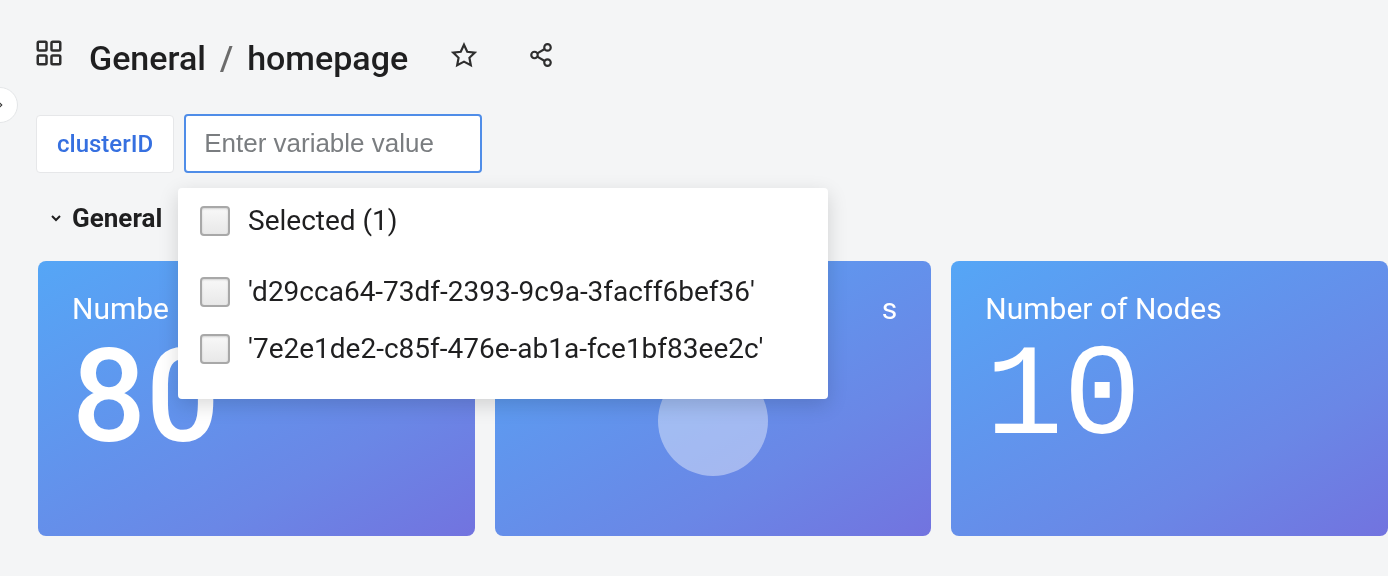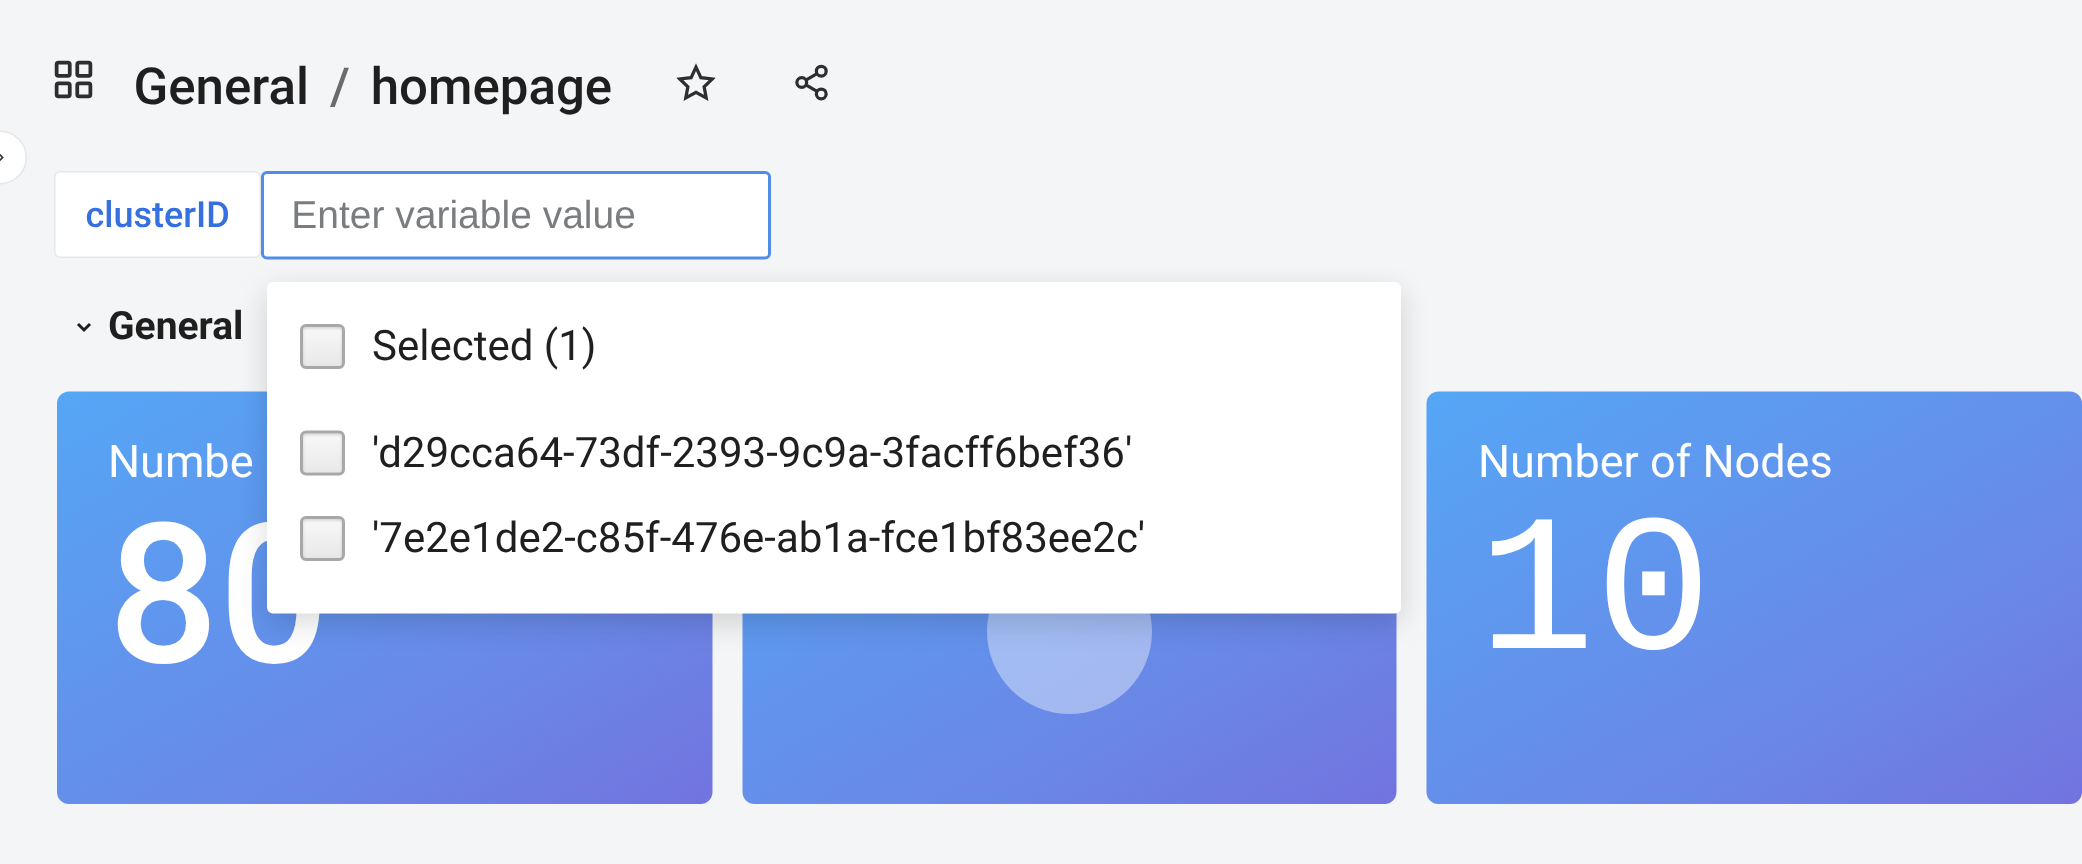--- a/index.html
+++ b/index.html
@@ -11,38 +11,38 @@
 
     .header { display:flex; align-items:flex-start; gap:25px; padding:38px 0 0 34px; }
     .dash-icon svg { width:30px; height:30px; }
     .breadcrumb { display:flex; align-items:baseline; font-size:34px; font-weight:500; color:#1f1f20; gap:14px; }
     .breadcrumb .sep { color:#6b6b6b; }
     .star-btn, .share-btn { background:none; border:none; cursor:pointer; padding:4px; }
     .star-btn svg, .share-btn svg { width:26px; height:26px; stroke:#2e2e2e; fill:none; }
     .star-btn { margin-left:14px; }
     .share-btn { margin-left:18px; }
 
-    .varbar { display:flex; padding:36px 0 0 36px; align-items:flex-start; }
+    .varbar { display:flex; gap:10px; padding:36px 0 0 36px; align-items:center; }
     .var-label-chip { border:1px solid #e6e7e9; background:#fff; color:#3670e0; font-size:24px; font-weight:500; padding:14px 20px; border-radius:4px; }
-    .var-input { width:340px; border:2px solid #4f8de8; border-radius:4px; background:#fff; font-size:26px; color:#0369a1; padding:12px 18px; outline:none; }
+    .var-input { width:298px; border:2px solid #4f8de8; border-radius:4px; background:#fff; font-size:26px; color:#0369a1; padding:12px 18px; outline:none; }
     .var-input::placeholder { color:#7a7d80; }
 
     .section-title-row { display:flex; align-items:center; gap:8px; padding:30px 0 0 48px; font-size:26px; font-weight:700; }
     .section-chevron { display:flex; align-items:center; }
     .section-chevron svg { width:16px; height:16px; stroke:#1f1f20; }
 
     .panels { display:flex; gap:20px; padding:28px 0 0 38px; }
     .panel { width:437px; height:275px; border-radius:8px; background:linear-gradient(150deg,#55a6f6 0%,#6a87e6 70%,#7273df 100%); color:#fff; padding:30px 34px; overflow:hidden; }
     .panel-title { font-size:30px; font-weight:400; }
     .panel-value { font-size:130px; font-weight:500; line-height:1; margin-top:6px; }
     .panel.third .panel-value { font-size:130px; margin-top:8px;font-family:Liberation Mono, monospace; }
     .circle-placeholder { width:110px; height:110px; border-radius:50%; background:rgba(255,255,255,0.4); margin:40px auto 0; }
 
     
-    .popover { position:absolute; left:178px; top:188px; width:756px; background:#fff; border-radius:4px; box-shadow:0 6px 20px rgba(0,0,0,0.15); padding:14px 0 22px 0; z-index:50; }
+    .popover { position:absolute; left:178px; top:188px; width:650px; background:#fff; border-radius:4px; box-shadow:0 6px 20px rgba(0,0,0,0.15); padding:4px 0 22px 0; z-index:50; }
     .popover-row { display:flex; align-items:center; gap:18px; padding:12px 22px; font-size:28px; color:#1f1f20; cursor:pointer; }
     .popover-row.spacer { height:14px; padding:0; cursor:default; }
     .checkbox { width:30px; height:30px; border-radius:4px; border:2px solid #a8a8a8; background:linear-gradient(#f8f8f8,#e8e8e8); flex-shrink:0; display:flex; align-items:center; justify-content:center; box-shadow:inset 0 1px 2px rgba(0,0,0,0.15); }
     .checkbox svg { width:22px; height:22px; stroke:#2e86c1; stroke-width:3.5; fill:none; display:none; }
     .checkbox.checked svg { display:block; }
     .checkbox.checked { background:linear-gradient(#eef6fe,#cfe2f8); border-color:#6fa9d8; }
   </style>
 </head>
 <body>
 

